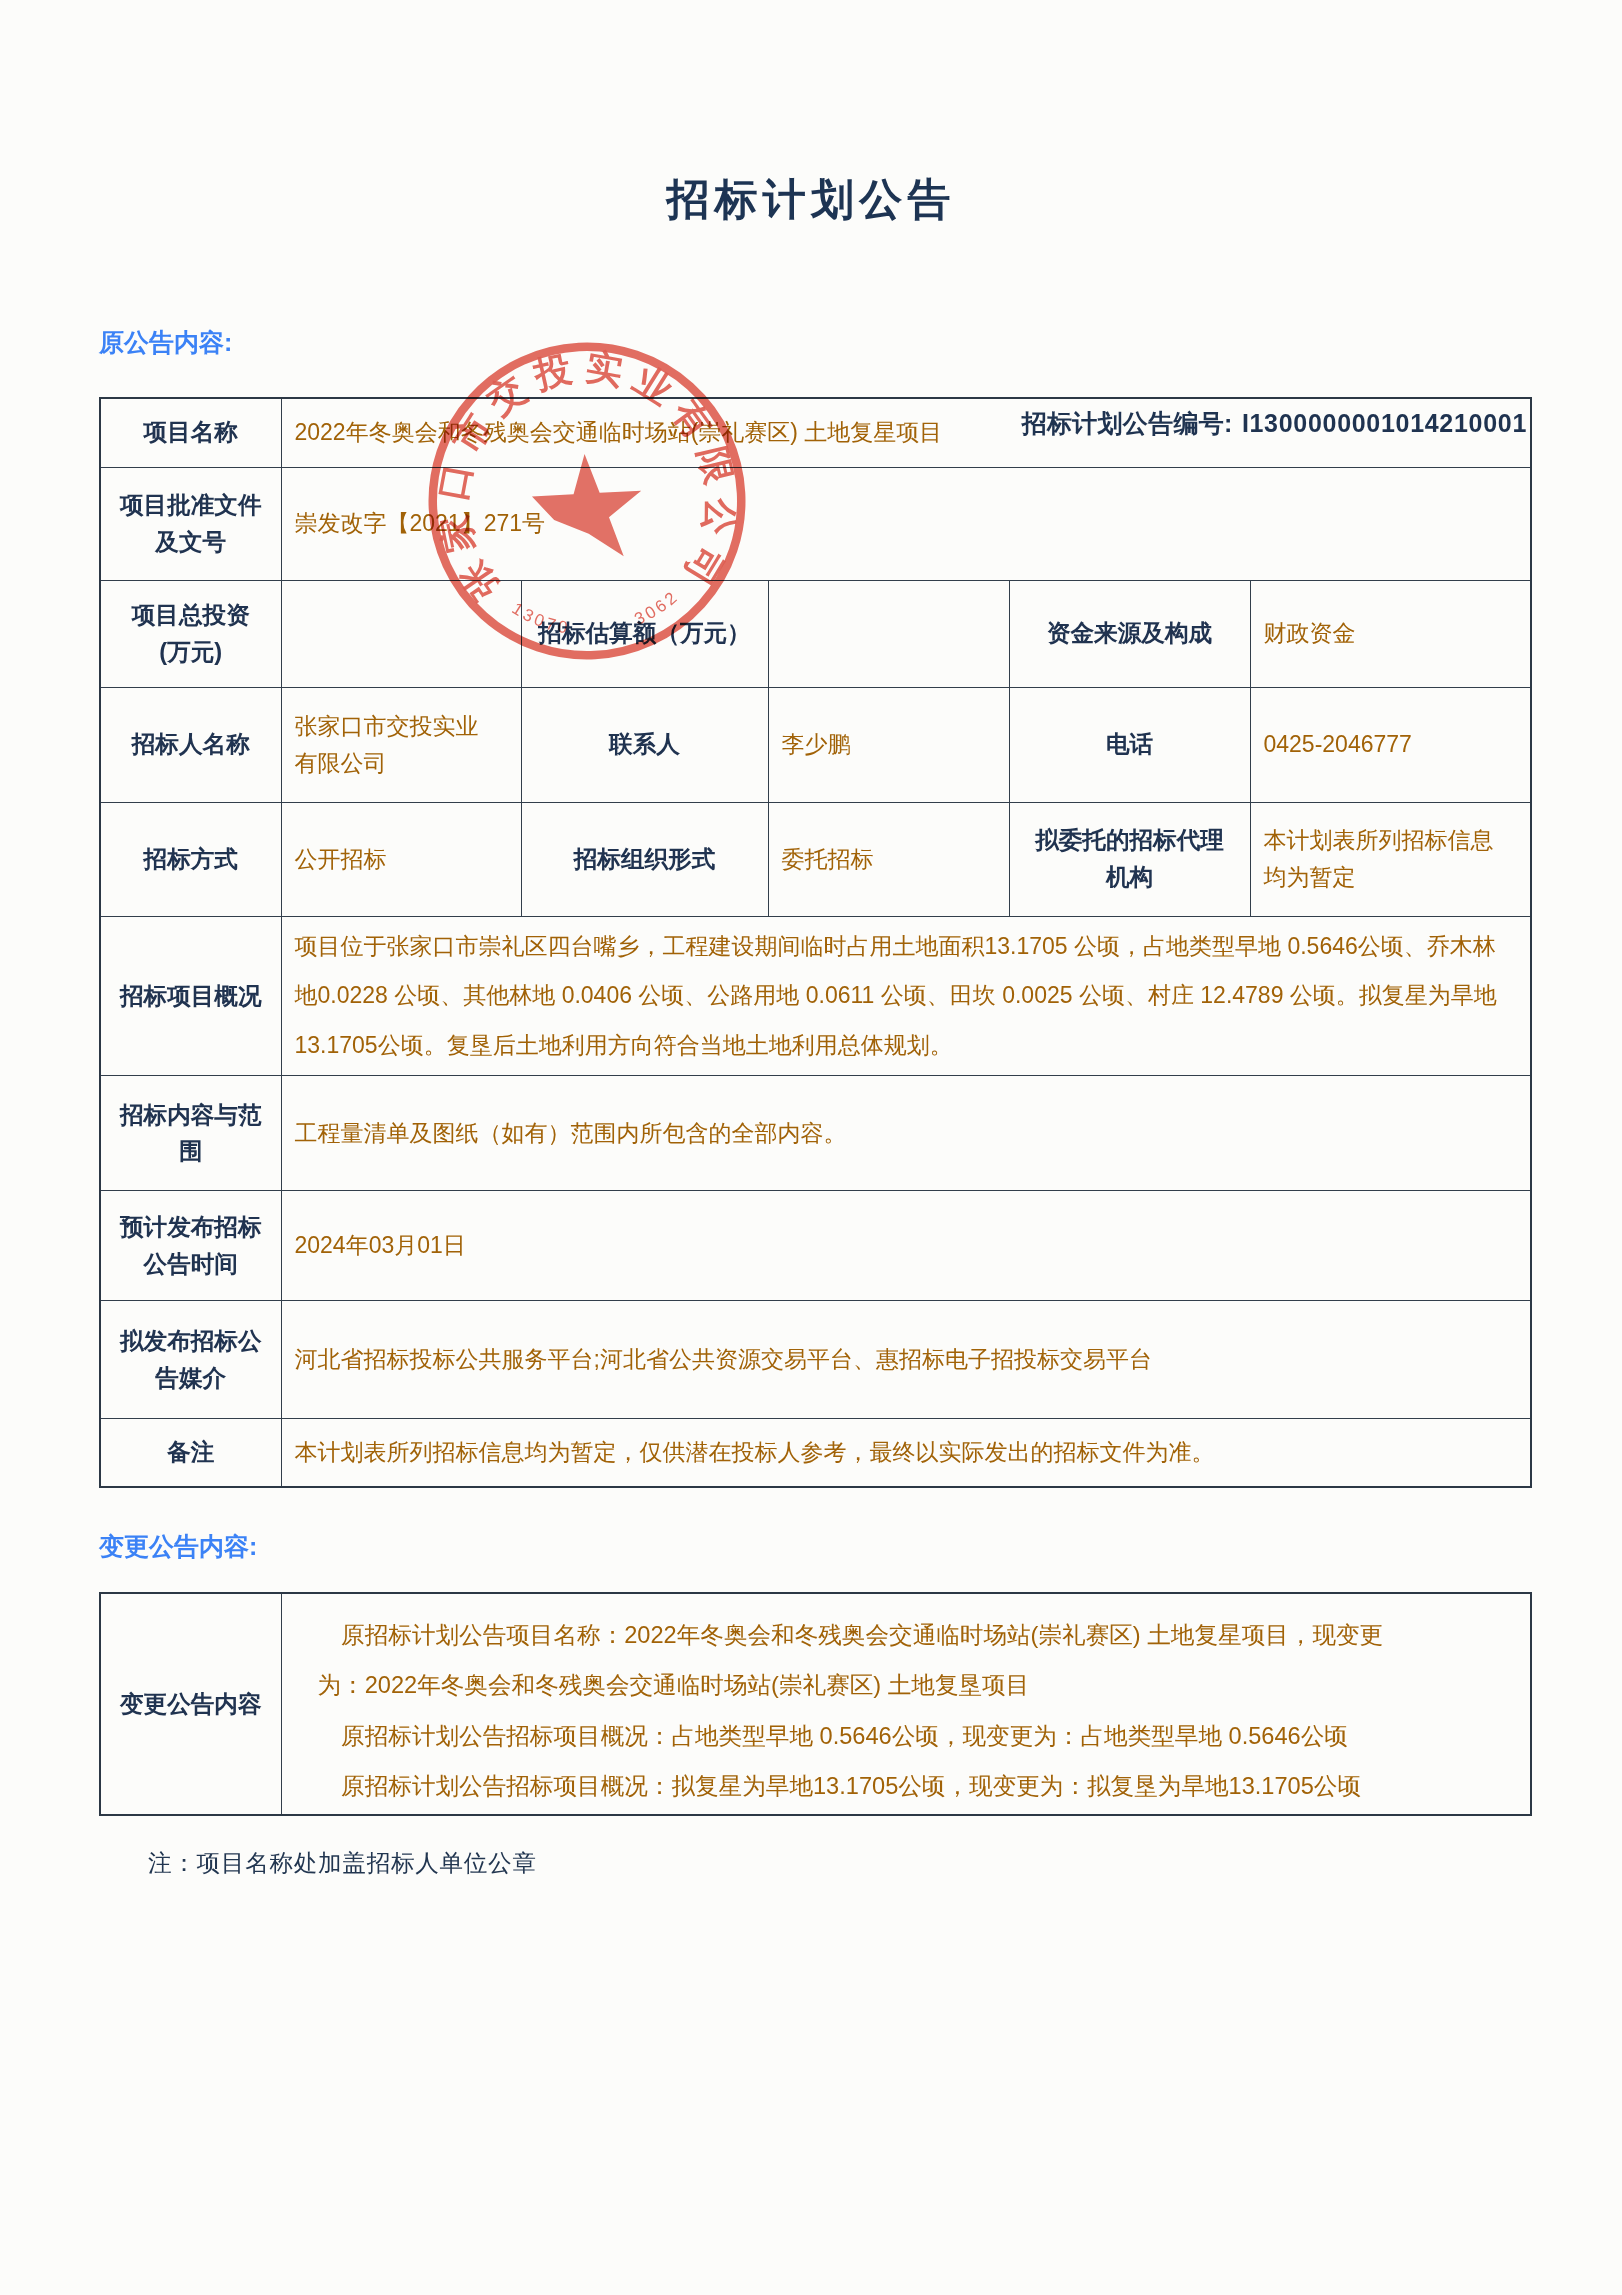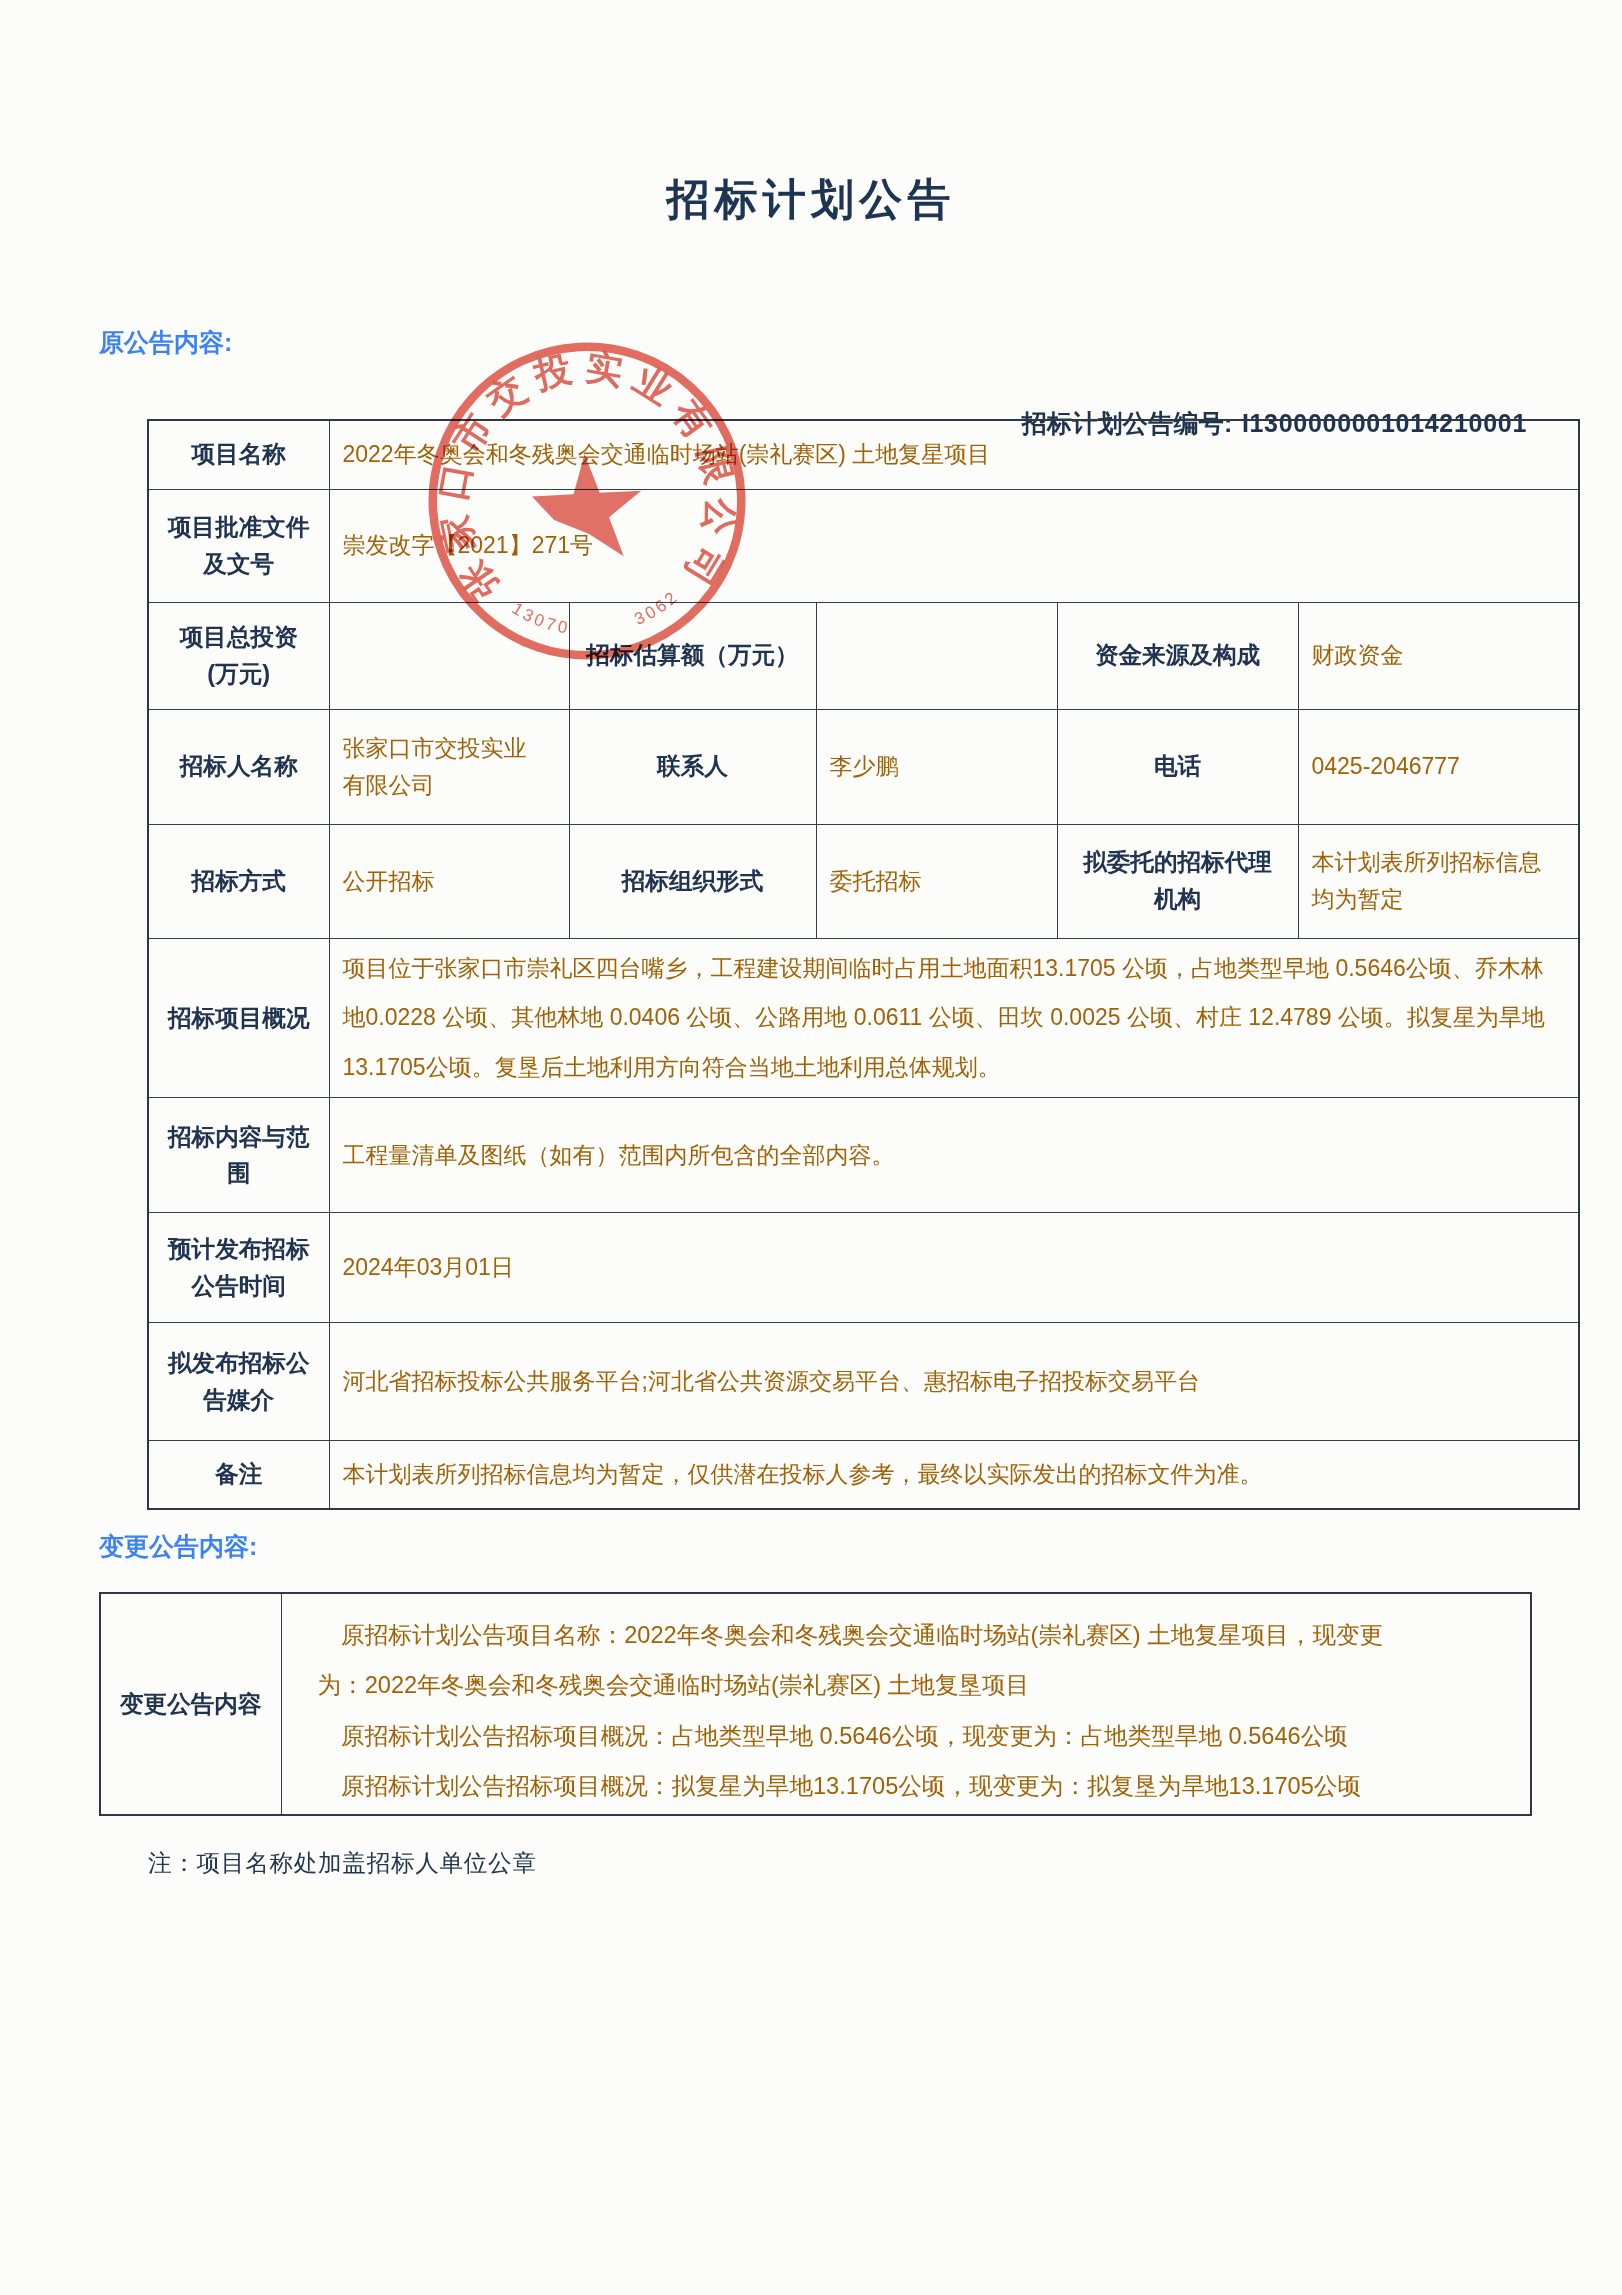--- a/index.html
+++ b/index.html
@@ -31,21 +31,21 @@
   }
   .plan-no-line .no-value{margin-left:9.2px;letter-spacing:0.7px;}
 
   table.doc-table{
     position:absolute;left:99px;
     border-collapse:collapse;
     table-layout:fixed;
     width:1430px;
     background:transparent;
   }
-  .main-table{top:419px;margin-left:48px;}
+  .main-table{top:397px;}
   .change-table{top:1592px;}
   table.doc-table td{
     border:1.6px solid #323e4b;
     vertical-align:middle;
     overflow:hidden;
   }
   table.doc-table{border:2.3px solid #2c3845;}
   td.lbl{
     font-size:23.6px;font-weight:700;text-align:center;
     line-height:1.55;padding:5.2px 15.7px;color:#203350;

